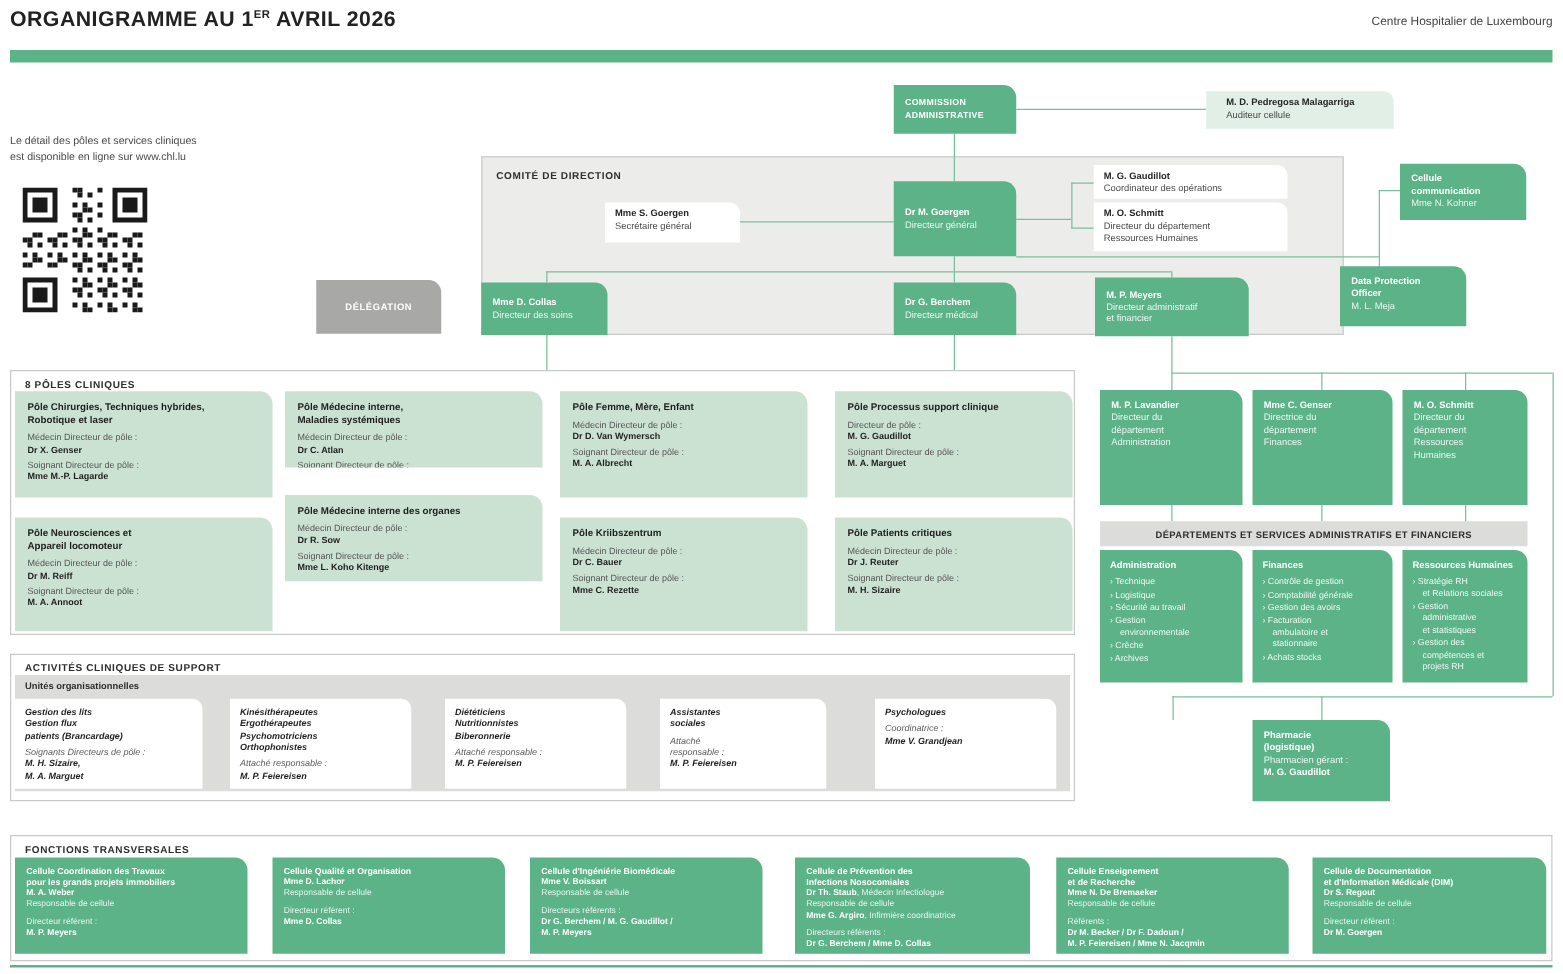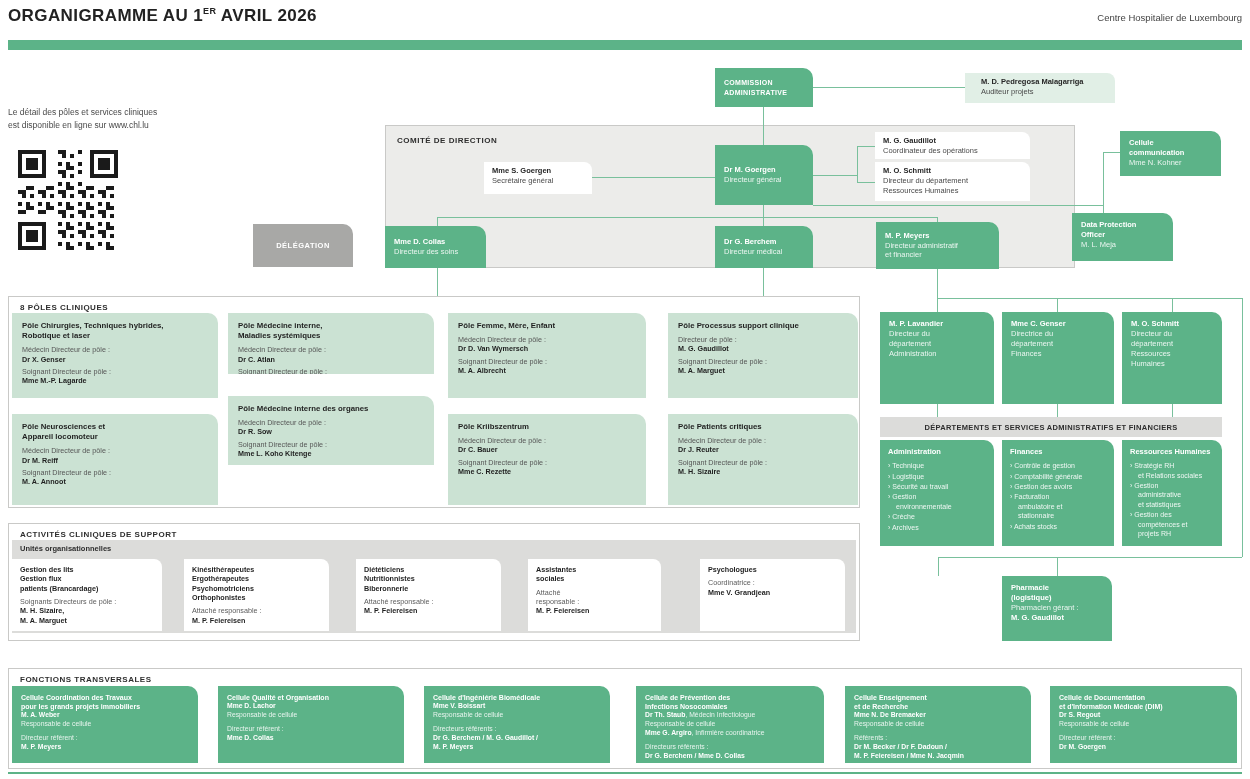--- a/index.html
+++ b/index.html
@@ -45,21 +45,21 @@
     font-size:7.5px;font-weight:bold;letter-spacing:.3px;color:#2e2e2e;box-sizing:border-box;}
   .svcbox{position:absolute;background:var(--green);border-radius:0 10px 0 0;color:#fff;padding:7px 8px;
     box-sizing:border-box;font-size:7px;line-height:1.35;overflow:hidden;}
   .svc-title{font-weight:bold;font-size:7.5px;margin-bottom:4px;}
   .svc-list{list-style:none;margin:0;padding:0;color:rgba(255,255,255,.9);}
   .svc-list li{padding-left:8px;text-indent:-8px;margin-bottom:1px;}
   .svc-list li::before{content:"› ";}
   .greystrip{position:absolute;background:var(--bar);box-sizing:border-box;}
   .strip-label{position:absolute;font-size:7.5px;font-weight:bold;color:#2e2e2e;}
   .sbox{position:absolute;background:#fff;border-radius:0 8px 0 0;padding:6px 8px;box-sizing:border-box;
-    font-size:7.2px;line-height:1.3;color:#5c5c5c;overflow:hidden;}
+    font-size:7.2px;line-height:1.3;color:#5c5c5c;overflow:hidden;font-style:italic;}
   .s-title{font-weight:bold;color:#1f1f1f;margin-bottom:4px;}
   .s-name{font-weight:bold;color:#1f1f1f;}
   .tbox{position:absolute;background:var(--green);border-radius:0 10px 0 0;color:#fff;padding:7px 9px;
     box-sizing:border-box;font-size:6.8px;line-height:1.32;overflow:hidden;}
   .t-title{font-weight:bold;font-size:7px;}
   .t-name{font-weight:bold;}
   .t-role{color:rgba(255,255,255,.85);}
   .t-ref{margin-top:5px;}
 </style>
 </head>
@@ -237,21 +237,21 @@
   <div class="vline" style="left:1057px;top:404px;height:13px"></div>
   <div class="vline" style="left:1172px;top:404px;height:13px"></div>
   <div class="hline" style="left:938px;top:557px;width:304px"></div>
   <div class="vline" style="left:938px;top:557px;height:19px"></div>
   <div class="vline" style="left:1057px;top:557px;height:19px"></div>
 
   <div class="gbox vc ml" style="left:715px;top:68px;width:98px;height:39px;font-weight:bold;font-size:7px;letter-spacing:.3px">COMMISSION
 ADMINISTRATIVE</div>
   <div class="pale" style="left:965px;top:73px;width:150px;height:30px">
     <div class="name">M. D. Pedregosa Malagarriga</div>
-    <div>Auditeur projets</div>
+    <div>Auditeur cellule</div>
   </div>
   <div class="wbox" style="left:484px;top:162px;width:108px;height:32px">
     <div class="name">Mme S. Goergen</div>
     <div>Secrétaire général</div>
   </div>
   <div class="gbox vc" style="left:715px;top:145px;width:98px;height:60px">
     <div class="name">Dr M. Goergen</div>
     <div class="role">Directeur général</div>
   </div>
   <div class="wbox" style="left:875px;top:132px;width:155px;height:27px">

